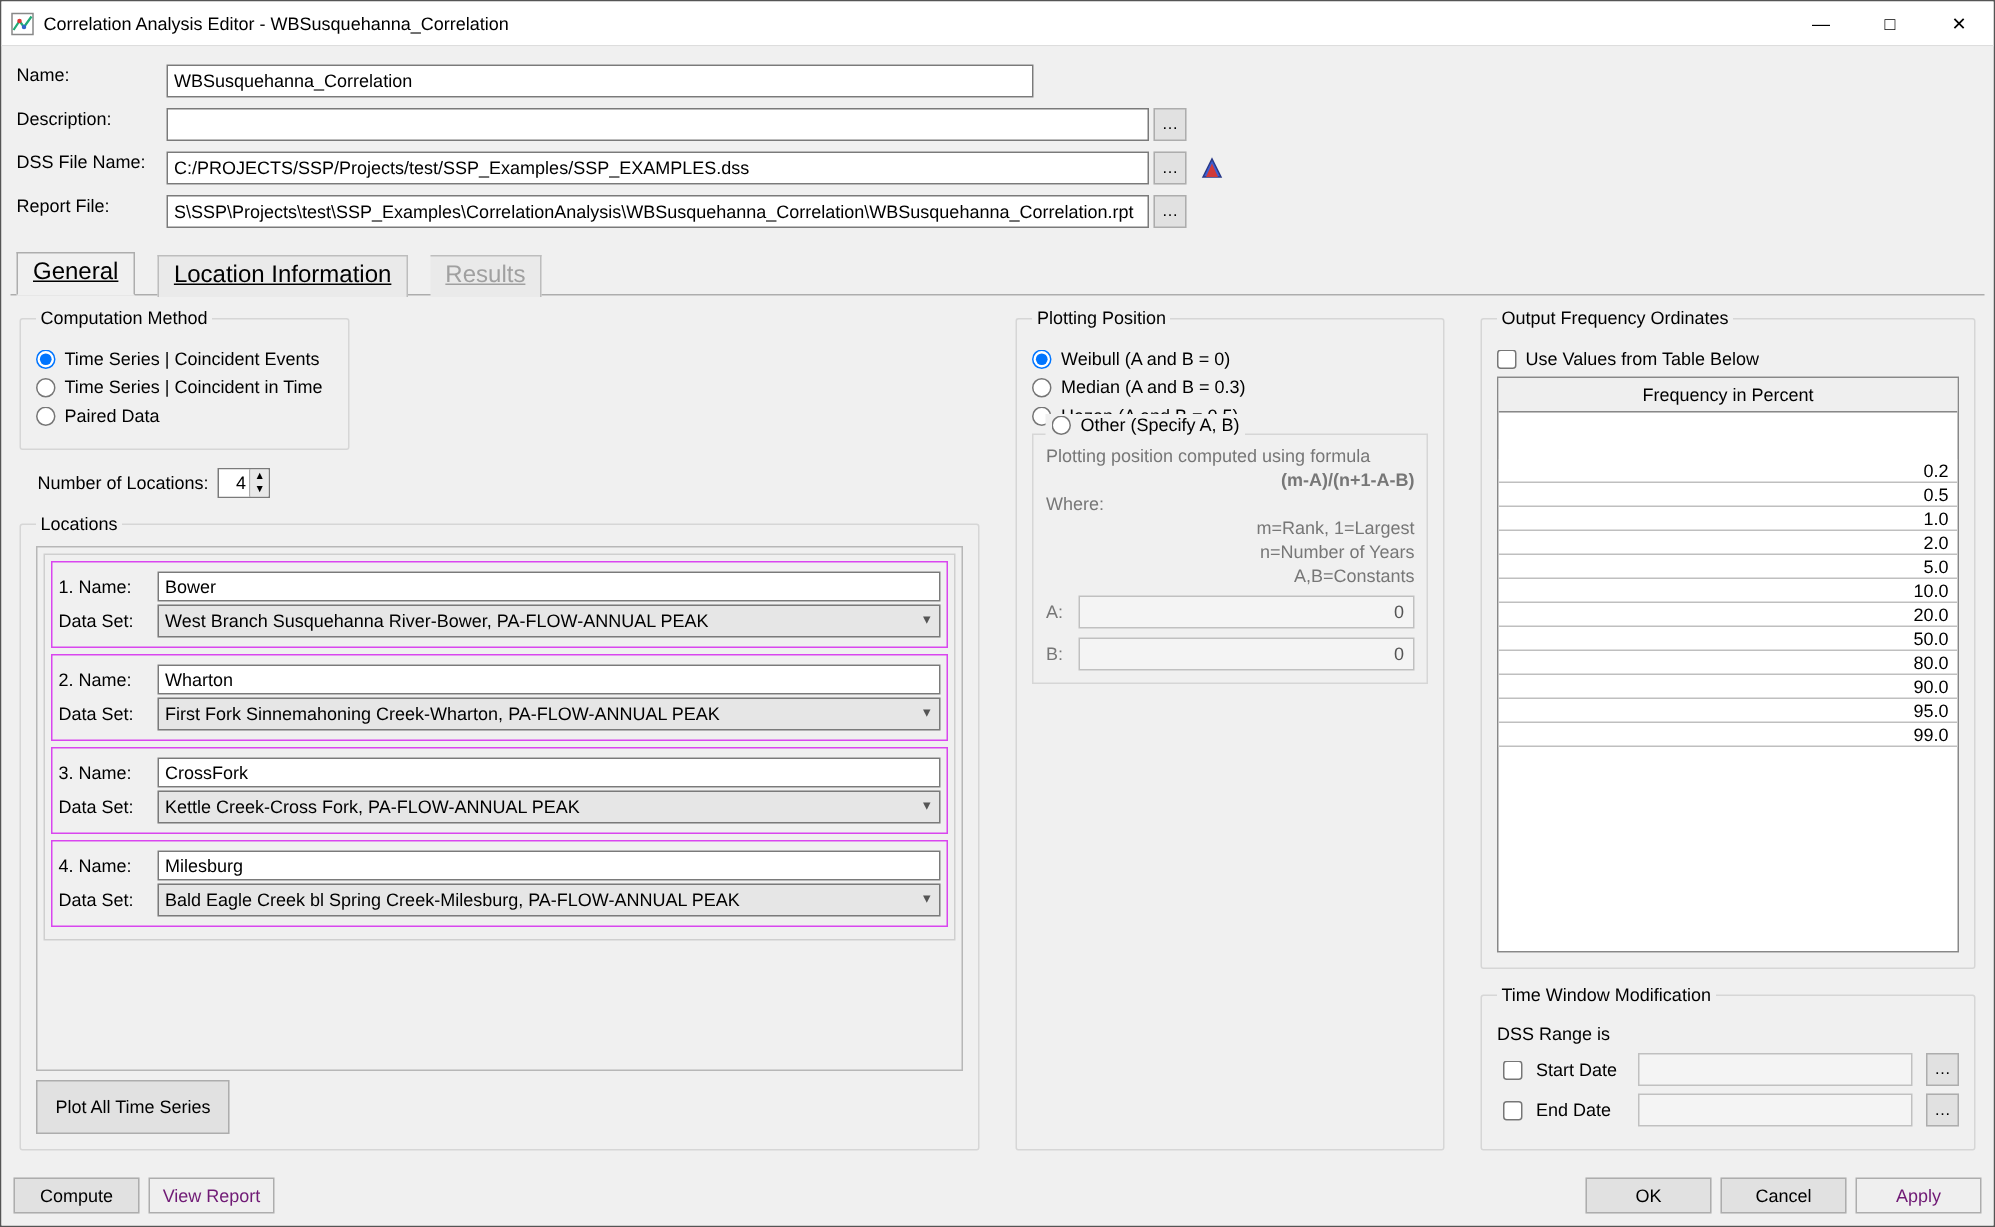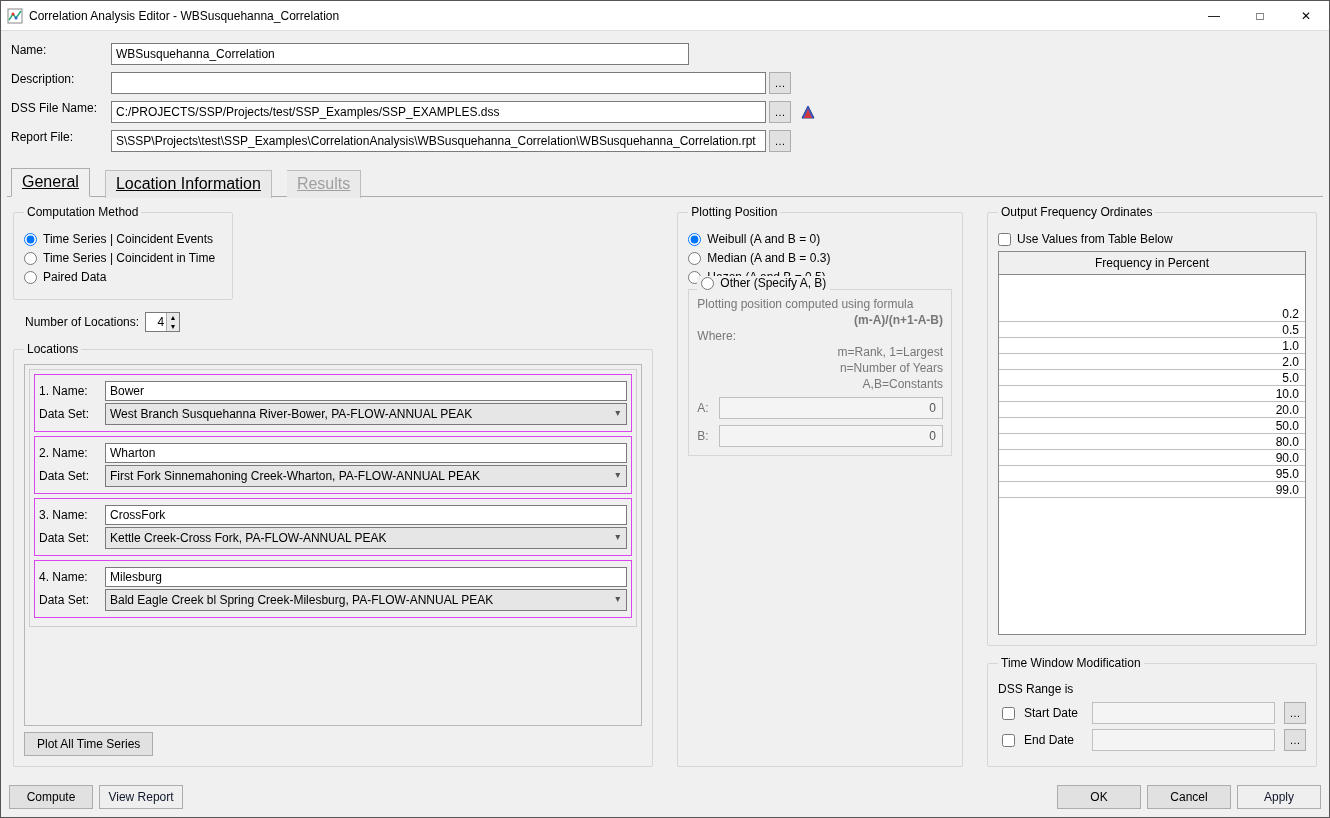--- a/index.html
+++ b/index.html
@@ -214,21 +214,21 @@
     position: relative;
     display: flex; align-items: center;
   }
   .loc-select::after {
     content: "▾";
     position: absolute; right: 6px; top: 3px;
     font-size: 10px; color: #555;
   }
   .plot-btn {
     margin-top: 6px;
-    height: 24px;
+    height: 36px;
     padding: 0 12px;
     border: 1px solid #adadad;
     background: #e1e1e1;
     font-size: 12px;
     cursor: default;
     align-self: flex-start;
   }
 
   .plotting-group {
     height: 100%;
@@ -300,21 +300,21 @@
   .footer-spacer { flex: 1; }
   .btn {
     height: 24px;
     min-width: 84px;
     border: 1px solid #adadad;
     background: #e1e1e1;
     font-size: 12px;
     cursor: default;
   }
   .btn.disabled {
-    color: #0f172a;
+    color: #701a75;
     background: #efefef;
   }
 </style>
 </head>
 <body>
 
 <div class="window">
 
   <div class="titlebar">
     <span class="title-icon">

